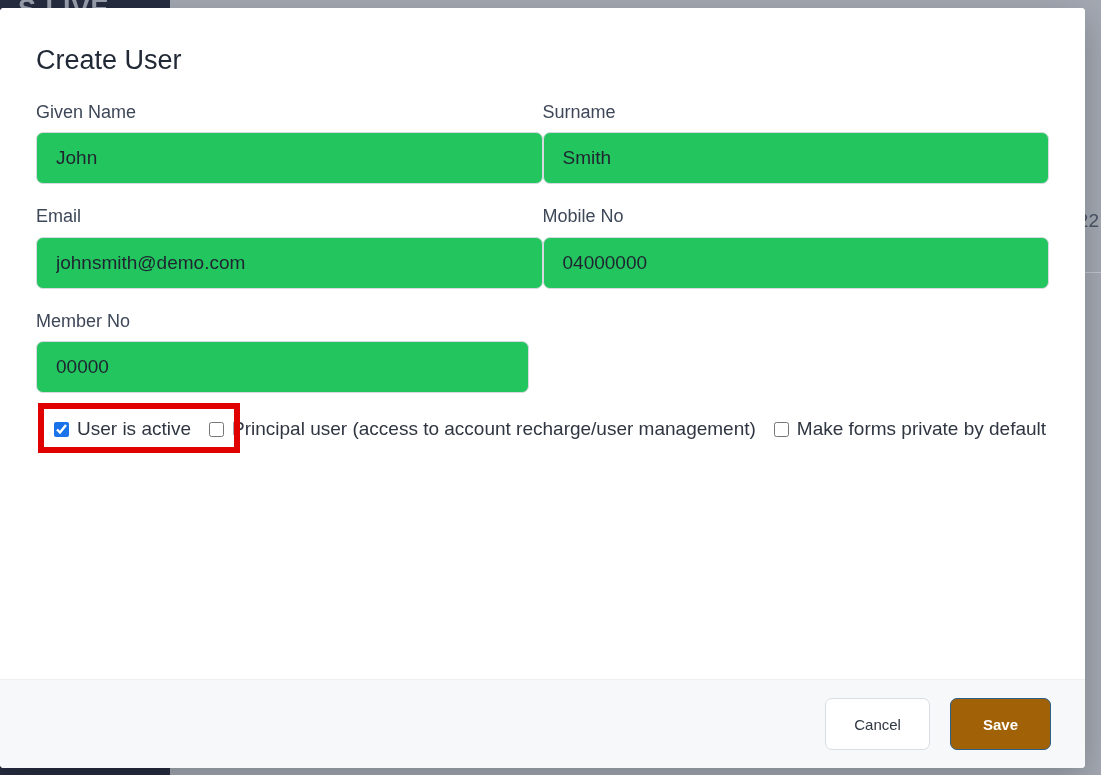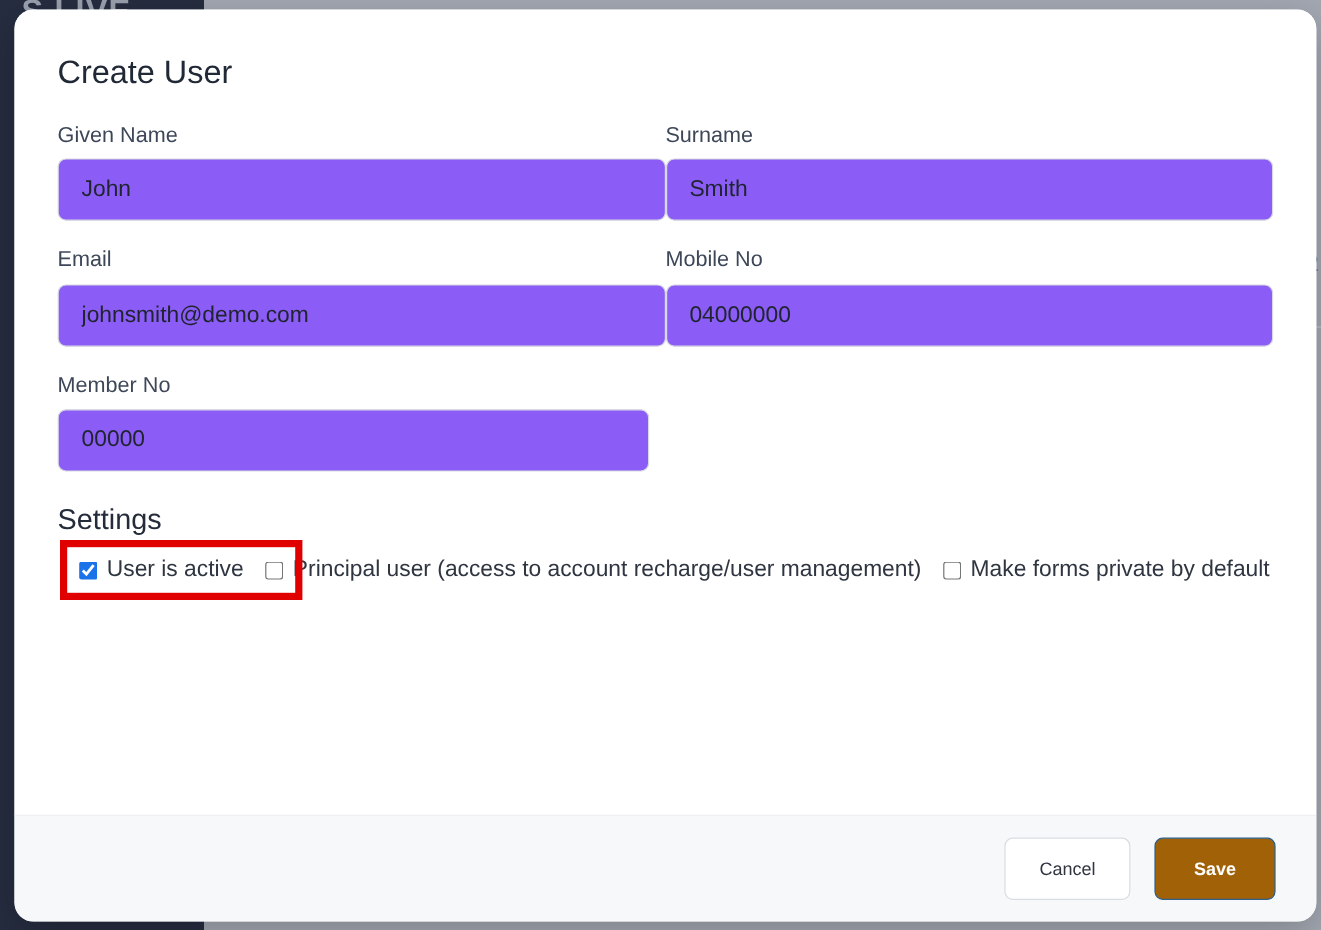--- a/index.html
+++ b/index.html
@@ -60,26 +60,26 @@
     right: 0;
     top: 272px;
     width: 18px;
     height: 1px;
     background: #c2c6cd;
   }
 
   
   #modal {
     position: absolute;
-    left: 12px;
+    left: 0;
     top: 8px;
     width: 1085px;
     height: 760px;
     background: #ffffff;
-    border-radius: 16px;
+    border-radius: 4px;
     box-shadow: 0 10px 34px rgba(0,0,0,0.22);
     overflow: hidden;
     display: flex;
     flex-direction: column;
   }
   #modal-body {
     flex: 1 1 auto;
     padding: 38px 36px 0 36px;
     background: #ffffff;
   }
@@ -108,21 +108,21 @@
     font-size: 18px;
     color: #3d4758;
     margin-bottom: 9px;
     line-height: 1.2;
   }
   .field-input {
     box-sizing: border-box;
     height: 52px;
     border: 1px solid #d6dae0;
     border-radius: 7px;
-    background: #8b5cf6;
+    background: #22c55e;
     padding: 0 19px;
     font-size: 19px;
     color: #1f2430;
     font-family: "Liberation Sans", sans-serif;
     outline: none;
   }
   .field-input::placeholder { color: #9aa2af; }
 
   #settings-heading {
     font-size: 24px;
@@ -249,21 +249,20 @@
     </div>
 
     <div class="field-grid">
       <div class="field half-only">
         <label class="field-label">Member No</label>
         <input class="field-input" type="text" value="00000" style="">
       </div>
       <div class="field spacer"></div>
     </div>
 
-    <h2 id="settings-heading">Settings</h2>
 
     <div class="check-list">
 
       <div class="check-row" id="highlight-row">
         <input type="checkbox" checked="" style="">
         <span class="check-label">User is active</span>
         <div id="highlight-box"></div>
       </div>
 
       <div class="check-row">

